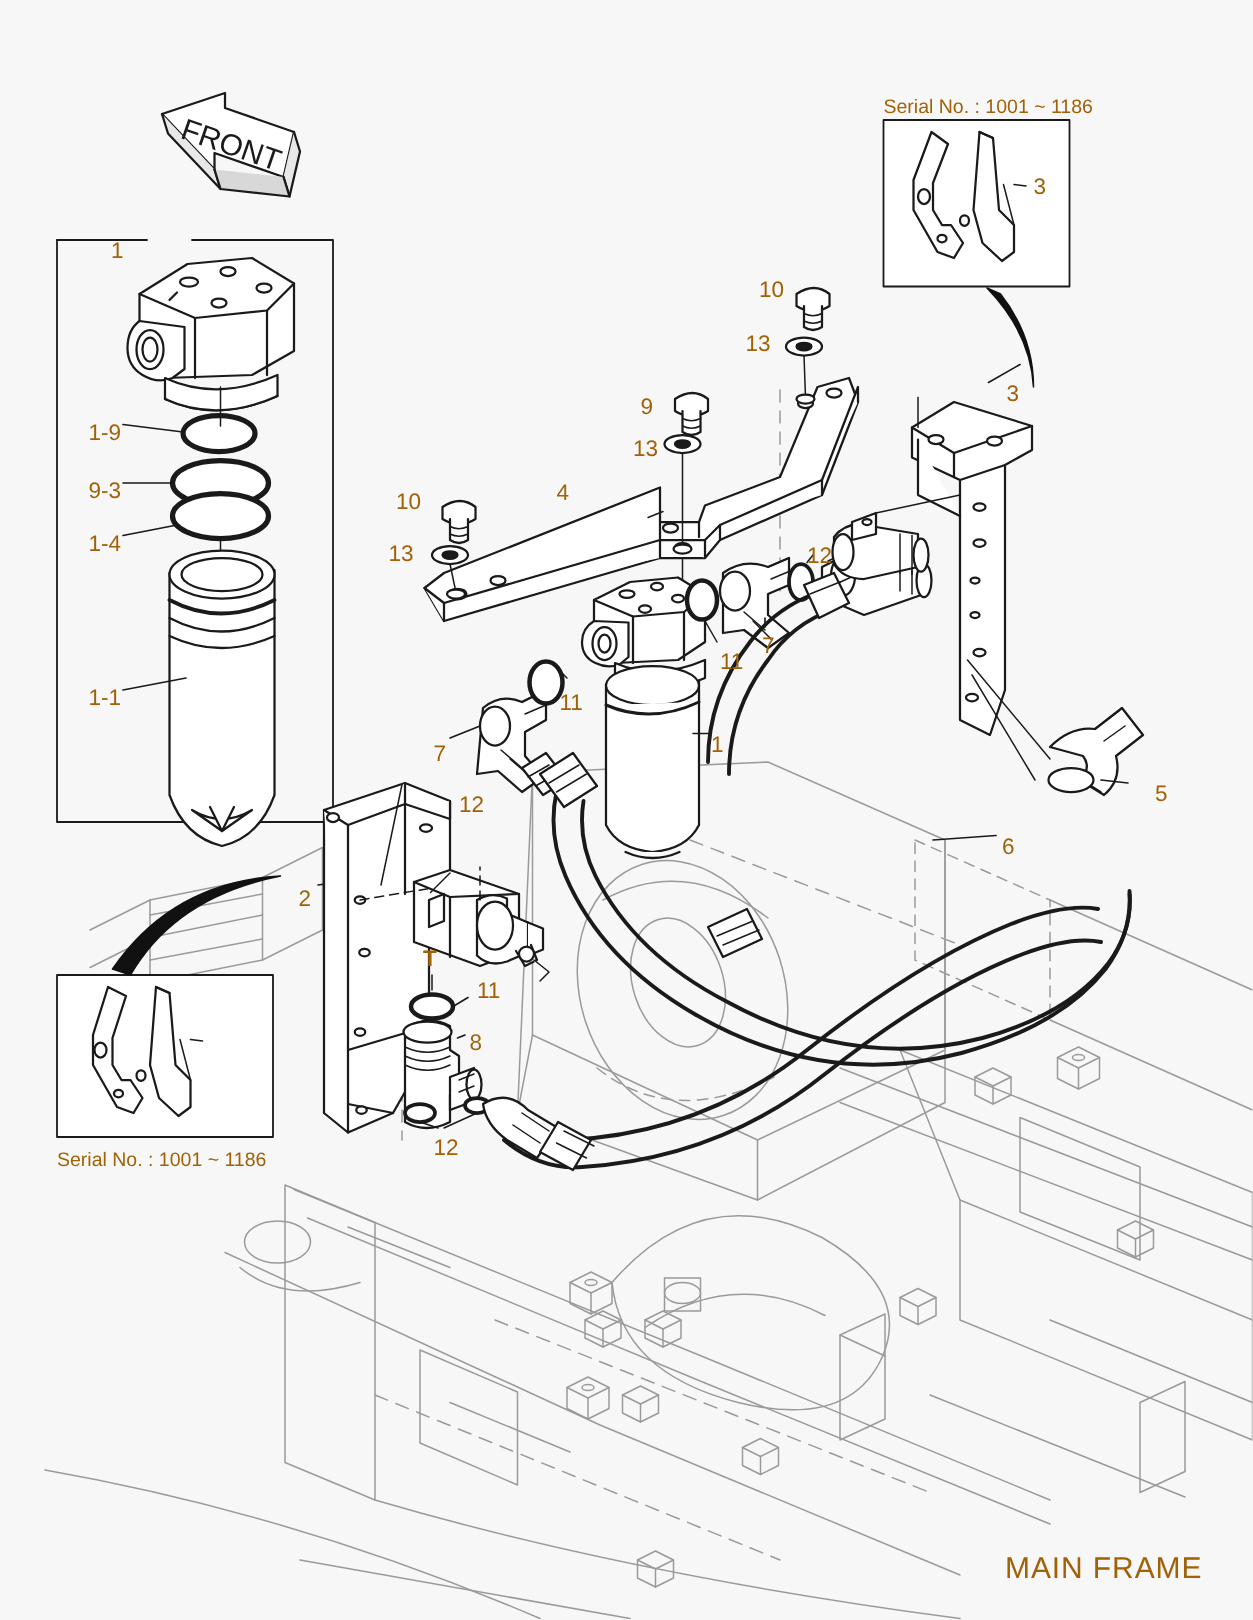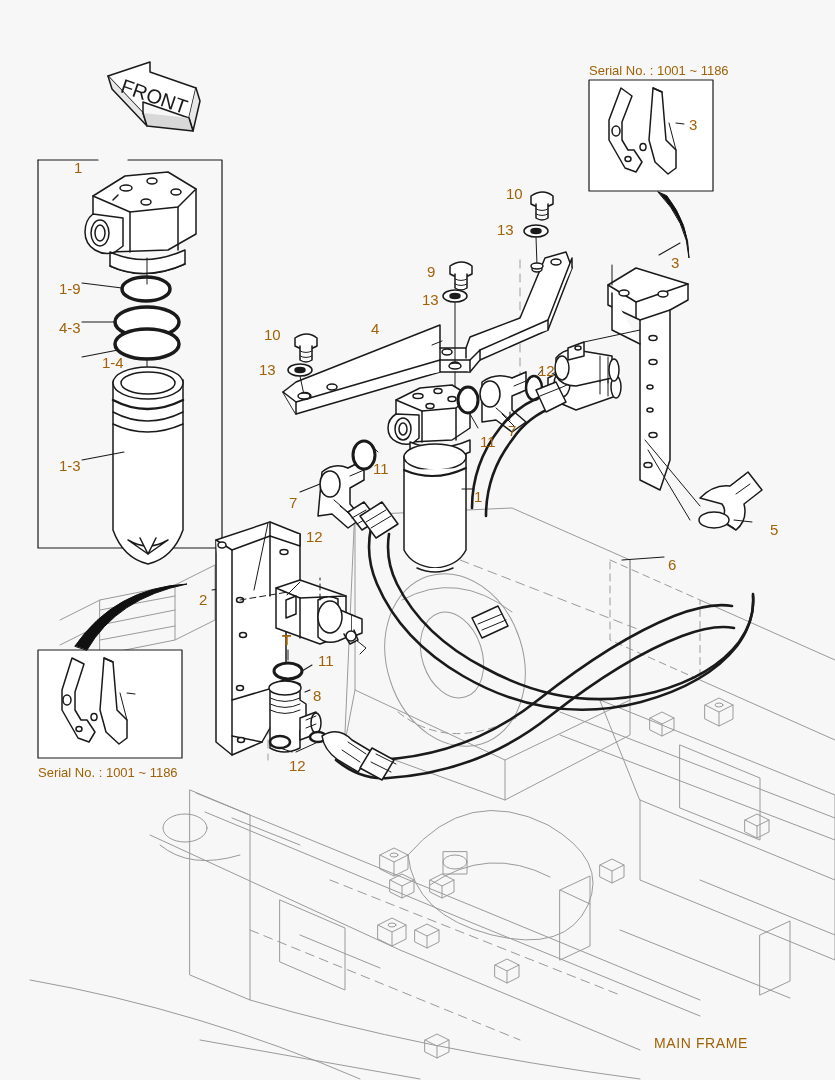--- a/index.html
+++ b/index.html
@@ -16,21 +16,21 @@
   .lbl{
     position:absolute;
     font-family:"Liberation Sans", sans-serif;
     color:#a16207;
     white-space:nowrap;
     line-height:1;
     user-select:none;
   }
   .num{font-size:15px;}
   .serial{font-size:13px;}
-  .mainframe{font-size:14px;letter-spacing:.6px;}
+  .mainframe{font-size:20px;letter-spacing:.6px;margin-left:16px;}
 </style>
 </head>
 <body>
 
 <div id="stage">
 
   <svg class="layer" viewBox="0 0 835 1080" fill="none" stroke="#9a9a9a" stroke-width="1" stroke-linejoin="round" stroke-linecap="round">
 
     <path d="M355 515 L512 508 L630 560 L630 735 L505 800 L345 742 Z"></path>
     <path d="M355 515 L355 690 L505 760 L505 800"></path>
@@ -542,23 +542,23 @@
 
   <div class="lbl serial" style="left:38px;top:766px;">Serial No. : 1001 ~ 1186</div>
 
   <div class="lbl mainframe" style="left:654px;top:1036px;">MAIN FRAME</div>
 
   <div class="lbl num" style="left:282px;top:632px;font-weight:bold;">T</div>
 
   <div id="part-labels">
       <div class="lbl num" style="left: 74px; top: 160px;">1</div>
       <div class="lbl num" style="left: 59px; top: 281px;">1-9</div>
-      <div class="lbl num" style="left: 59px; top: 320px;">4-3</div>
-      <div class="lbl num" style="left: 59px; top: 355px; margin-left: 43px;">1-4</div>
-      <div class="lbl num" style="left: 59px; top: 458px;">1-3</div>
+      <div class="lbl num" style="left: 59px; top: 320px;">9-3</div>
+      <div class="lbl num" style="left: 59px; top: 355px;">1-4</div>
+      <div class="lbl num" style="left: 59px; top: 458px;">1-1</div>
       <div class="lbl num" style="left: 689px; top: 117px;">3</div>
       <div class="lbl num" style="left: 671px; top: 255px;">3</div>
       <div class="lbl num" style="left: 506px; top: 186px;">10</div>
       <div class="lbl num" style="left: 497px; top: 222px;">13</div>
       <div class="lbl num" style="left: 427px; top: 264px;">9</div>
       <div class="lbl num" style="left: 422px; top: 292px;">13</div>
       <div class="lbl num" style="left: 264px; top: 327px;">10</div>
       <div class="lbl num" style="left: 259px; top: 362px;">13</div>
       <div class="lbl num" style="left: 371px; top: 321px;">4</div>
       <div class="lbl num" style="left: 538px; top: 363px;">12</div>

